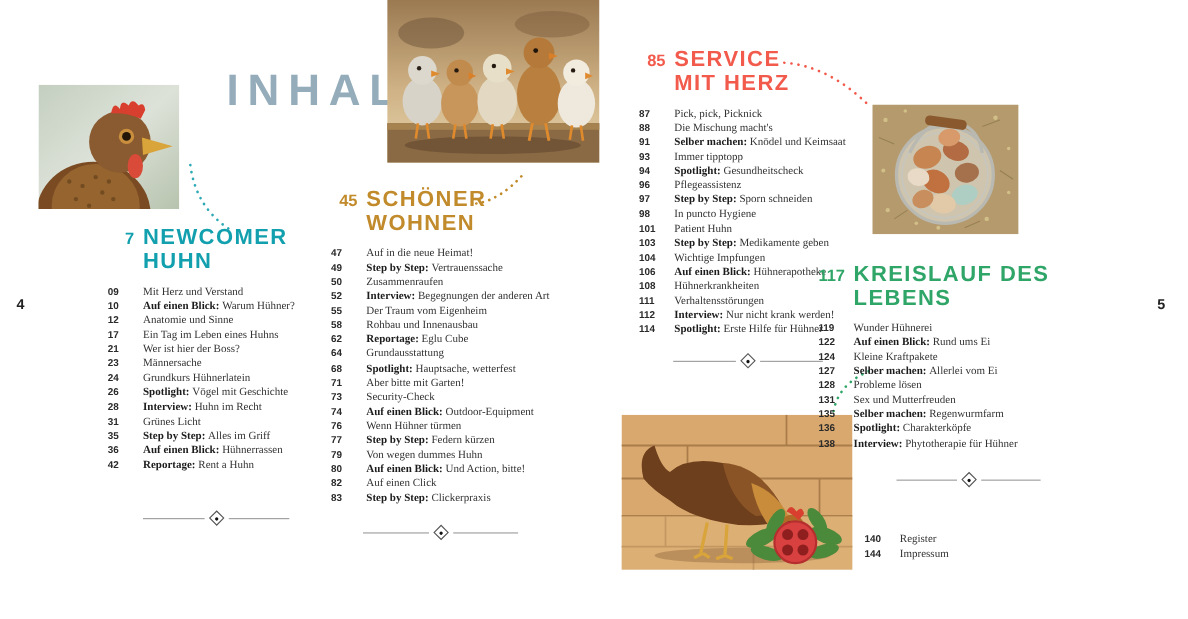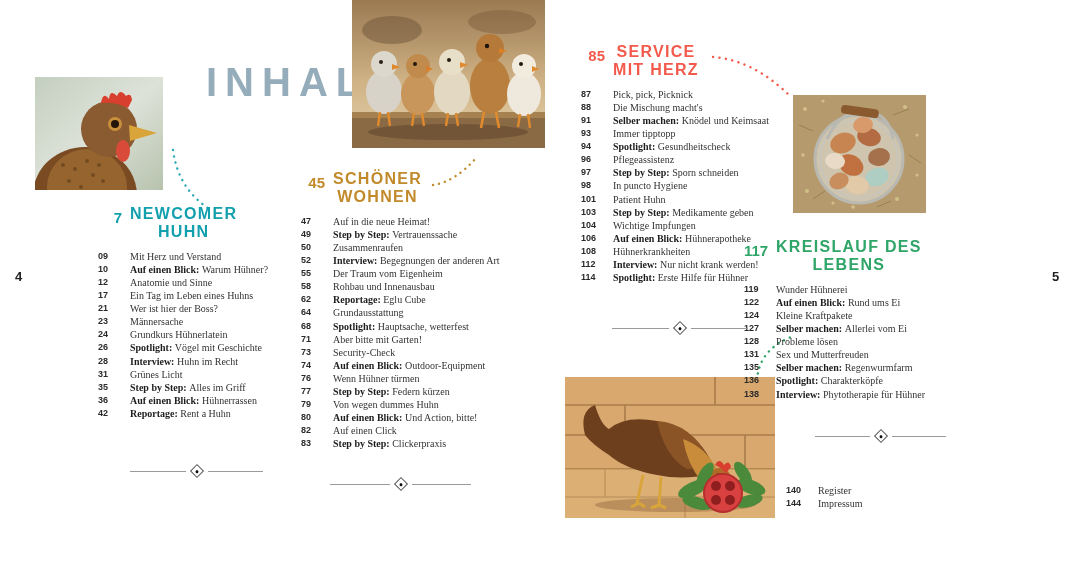--- a/index.html
+++ b/index.html
@@ -23,21 +23,21 @@
   
   .section{position:absolute;width:250px;}
   .sec-head{display:flex;align-items:flex-start;}
   .sec-num{
     width:24px;text-align:right;margin-right:8px;flex:none;
     font-family:"Liberation Sans",sans-serif;font-weight:bold;
     font-size:15px;padding-top:4px;color:var(--sec-color);
   }
   .sec-title{
     font-family:"Liberation Sans",sans-serif;font-weight:bold;
-    font-size:16px;line-height:1.12;letter-spacing:1.3px;color:var(--sec-color);text-align:center;
+    font-size:20px;line-height:1.12;letter-spacing:1.3px;color:var(--sec-color);
   }
   .entry-list{margin-top:9px;}
   .entry{display:flex;line-height:13.1px;}
   .entry .num{
     width:24px;flex:none;text-align:left;margin-right:8px;
     font-family:"Liberation Sans",sans-serif;font-size:9px;font-weight:bold;color:#2a2a2a;
   }
   .entry .txt{font-size:10px;color:#333;white-space:nowrap;}
   .entry .txt b{color:#1c1c1c;}
   
@@ -419,20 +419,24 @@
         </div>
         <div class="entry">
           <span class="num">106</span>
           <span class="txt"><b>Auf einen Blick: </b>Hühnerapotheke</span>
         </div>
         <div class="entry">
           <span class="num">108</span>
           <span class="txt">Hühnerkrankheiten</span>
         </div>
         <div class="entry">
+          <span class="num">111</span>
+          <span class="txt">Verhaltensstörungen</span>
+        </div>
+        <div class="entry">
           <span class="num">112</span>
           <span class="txt"><b>Interview: </b>Nur nicht krank werden!</span>
         </div>
         <div class="entry">
           <span class="num">114</span>
           <span class="txt"><b>Spotlight: </b>Erste Hilfe für Hühner</span>
         </div>
       </div>
   </div>
 

